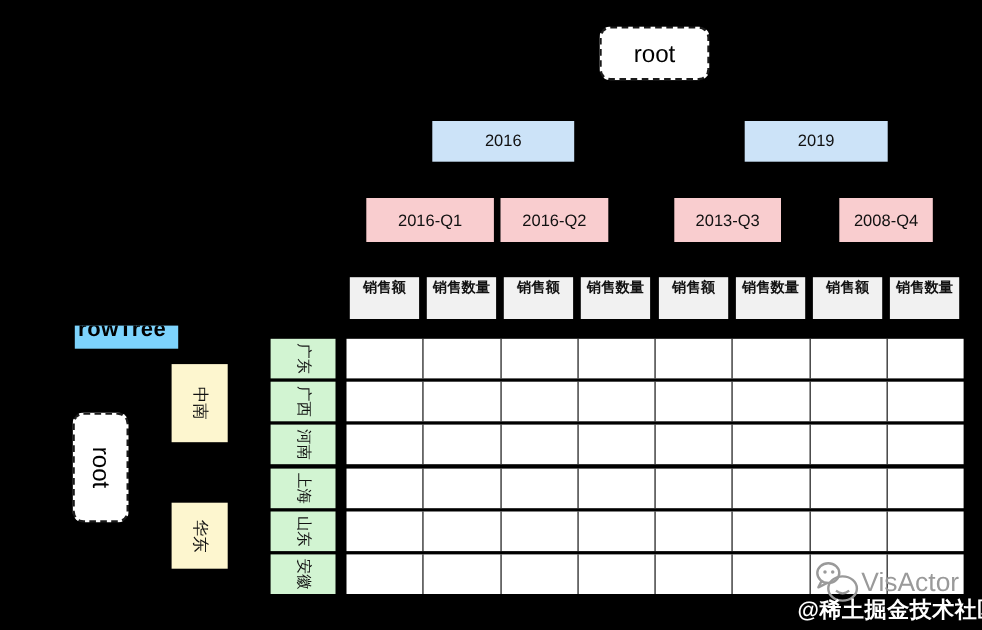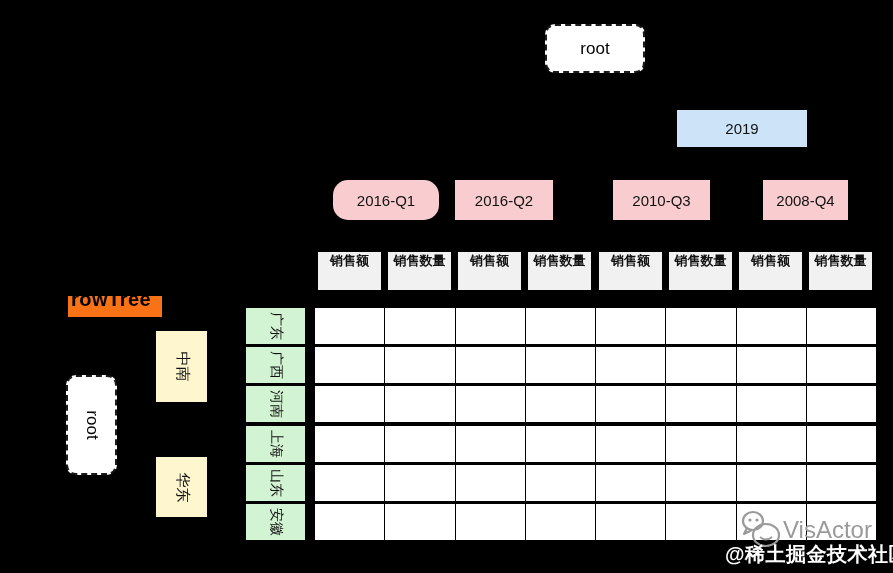--- a/index.html
+++ b/index.html
@@ -6,21 +6,21 @@
   #canvas{
     position:relative;width:893px;height:573px;background:var(--bg,#000);
     overflow:hidden;font-family:"Liberation Sans", sans-serif;
   }
   .node{
     position:absolute;display:flex;align-items:center;justify-content:center;
     color:#111;font-size:15px;box-sizing:border-box;
   }
   .root-node{
     background:#fff;border:2px dashed #1b1b1b;border-radius:10px;
-    font-size:17px;color:#000;
+    font-size:22px;color:#000;
   }
   .year-node{background:var(--blue,#cce3f8);}
   .quarter-node{background:var(--pink,#f9cdcf);}
   .measure-cell{
     position:absolute;top:252px;height:38px;width:63px;
     background:var(--gray,#f1f1f1);display:flex;align-items:flex-start;justify-content:center;
     font-size:13px;font-weight:600;color:#111;
   }
   .group-node{background:var(--yellow,#fdf6cf);}
   .vtext > span{transform:rotate(90deg);white-space:nowrap;display:block;}
@@ -36,21 +36,21 @@
   .region-node > span{transform:rotate(90deg);white-space:nowrap;display:block;}
   #data-grid{
     position:absolute;left:315px;top:308px;width:561px;
     display:flex;flex-direction:column;gap:3.2px;
   }
   .grid-row{height:36px;background:#fff;display:flex;}
   .grid-cell{flex:1;border-right:1px solid #000;box-sizing:border-box;}
   .grid-cell:last-child{border-right:none;}
   #rowtree-label{
     position:absolute;left:68px;top:296px;width:94px;height:21px;
-    background:#f97316;overflow:hidden;
+    background:#7dd3fc;overflow:hidden;
   }
   #rowtree-label span{
     display:block;margin-top:-8px;padding-left:3px;
     font-size:20px;line-height:22px;font-weight:700;color:#000;letter-spacing:.5px;
   }
   #row-root{left:66px;top:375px;width:51px;height:100px;}
   #col-root{left:545px;top:24px;width:100px;height:49px;}
   #watermark-brand{
     position:absolute;left:783px;top:516px;font-size:24px;color:var(--wmgray,#9a9a9a);
   }
@@ -62,32 +62,35 @@
 </style>
 </head>
 <body>
 
 <div id="canvas">
 
   <div class="node root-node" id="col-root">
     <span>root</span>
   </div>
 
+  <div class="node year-node" style="left:393px;top:110px;width:129px;height:37px;">
+    <span>2016</span>
+  </div>
   <div class="node year-node" style="left:677px;top:110px;width:130px;height:37px;">
     <span>2019</span>
   </div>
 
-  <div class="node quarter-node" style="left:333px;top:180px;width:106px;height:40px;border-radius:15px;">
+  <div class="node quarter-node" style="left:333px;top:180px;width:116px;height:40px;">
     <span>2016-Q1</span>
   </div>
   <div class="node quarter-node" style="left:455px;top:180px;width:98px;height:40px;">
     <span>2016-Q2</span>
   </div>
   <div class="node quarter-node" style="left:613px;top:180px;width:97px;height:40px;">
-    <span>2010-Q3</span>
+    <span>2013-Q3</span>
   </div>
   <div class="node quarter-node" style="left:763px;top:180px;width:85px;height:40px;">
     <span>2008-Q4</span>
   </div>
 
   <div class="measure-cell" style="left:318px;">
       <span>销售额</span>
     </div>
   <div class="measure-cell" style="left:388px;">
       <span>销售数量</span>

